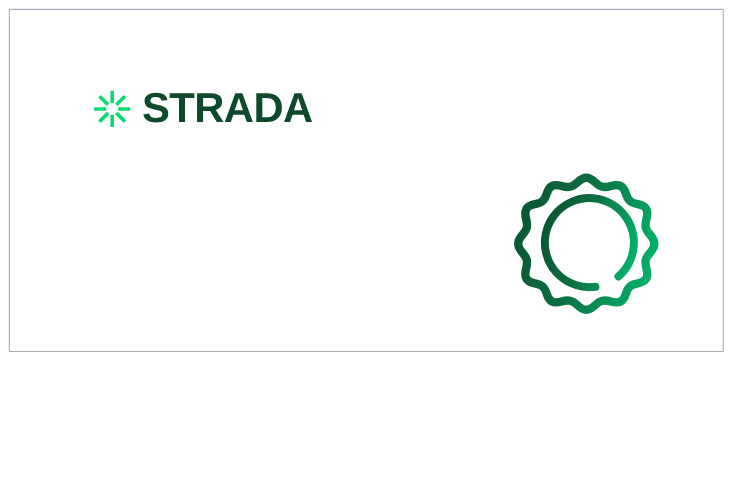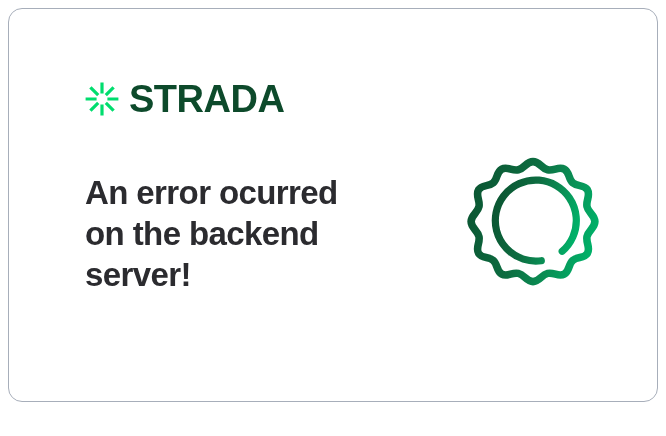--- a/index.html
+++ b/index.html
@@ -21,25 +21,25 @@
     height: 436px;
     background: #ffffff;
   }
 
   
   .card {
     position: absolute;
     left: 8px;
     top: 8px;
     width: 650px;
-    height: 394px;
+    height: 312px;
     box-sizing: border-box;
     background: #ffffff;
     border: 1px solid #a7aeba;
-    border-radius: 14px;
+    border-radius: 1px;
     overflow: hidden;
   }
 
   
   .brand {
     position: absolute;
     left: 76px;
     top: 66px;
     display: flex;
     align-items: center;
@@ -111,21 +111,20 @@
             <line x1="5.4" y1="5.4" x2="13.2" y2="13.2"></line>
             <line x1="20.8" y1="20.8" x2="28.6" y2="28.6"></line>
             <line x1="28.6" y1="5.4" x2="20.8" y2="13.2"></line>
             <line x1="13.2" y1="20.8" x2="5.4" y2="28.6"></line>
           </g>
         </svg>
       </span>
       <span class="brand-word">STRADA</span>
     </div>
 
-    <p class="error-message">An error ocurred on the backend server!</p>
 
     <div class="gear-illustration">
       <svg viewBox="0 0 162 162" xmlns="http://www.w3.org/2000/svg" aria-hidden="true">
         <defs>
           <linearGradient id="gearGrad" x1="0" y1="0.35" x2="1" y2="0.62">
             <stop offset="0%" stop-color="#0b5733"></stop>
             <stop offset="42%" stop-color="#0d6d41"></stop>
             <stop offset="72%" stop-color="#0a8f55"></stop>
             <stop offset="100%" stop-color="#00b068"></stop>
           </linearGradient>

